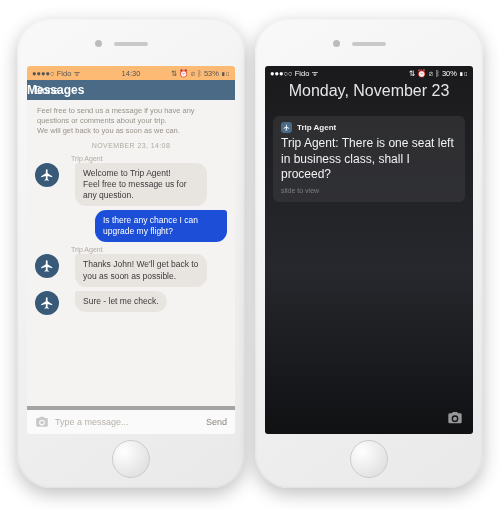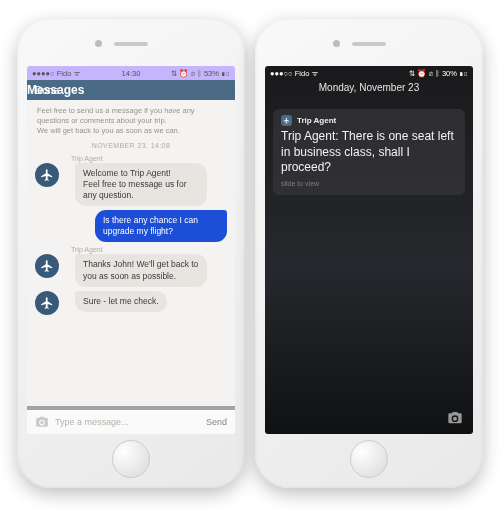--- a/index.html
+++ b/index.html
@@ -44,21 +44,21 @@
     overflow:hidden;
     position:relative;
     display:flex; flex-direction:column;
     font-size:9px;
     color:#333;
   }
   
   .screen.chat { background:#f4f3f1; }
   .statusbar {
     height:14px;
-    background:#c4b5fd;
+    background:#fdba74;
     display:flex; align-items:center; justify-content:space-between;
     padding:0 5px;
     font-size:7.5px;
     color:#555;
   }
   .statusbar .center{position:absolute;left:0;right:0;text-align:center;}
   .statusbar .right{display:flex;gap:3px;align-items:center;}
   .navbar {
     height:20px;
     background:#4a6a85;
@@ -104,21 +104,21 @@
   
   .screen.lock{
     background:linear-gradient(180deg,#1a1a1c 0%,#26282d 55%,#101113 100%);
     color:#fff;
   }
   .statusbar.dark{background:transparent;color:#fff;gap:16px;}
   .clock{
     text-align:center;font-size:42px;font-weight:200;
     margin-top:16px;letter-spacing:1px;
   }
-  .date{text-align:center;font-size:10px;color:#e5e5e5;margin-top:2px;}
+  .date{text-align:center;font-size:16px;color:#e5e5e5;margin-top:2px;}
   .notif{
     margin:16px 8px 0 8px;
     background:rgba(60,60,64,0.55);
     border-radius:6px;
     padding:6px 8px 8px 8px;
     color:#eee;
   }
   .notif .hdr{display:flex;align-items:center;gap:5px;font-size:8px;margin-bottom:3px;}
   .notif .hdr .appicon{
     width:11px;height:11px;border-radius:3px;background:#4a6a85;

